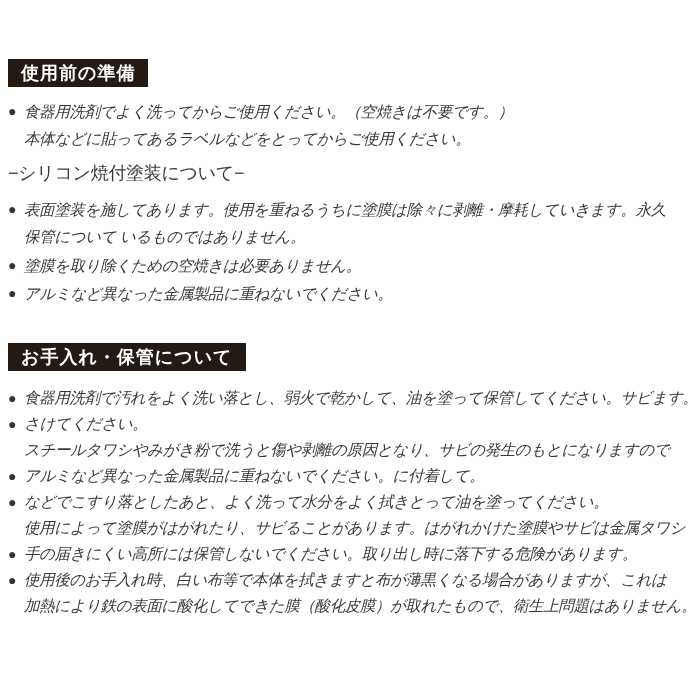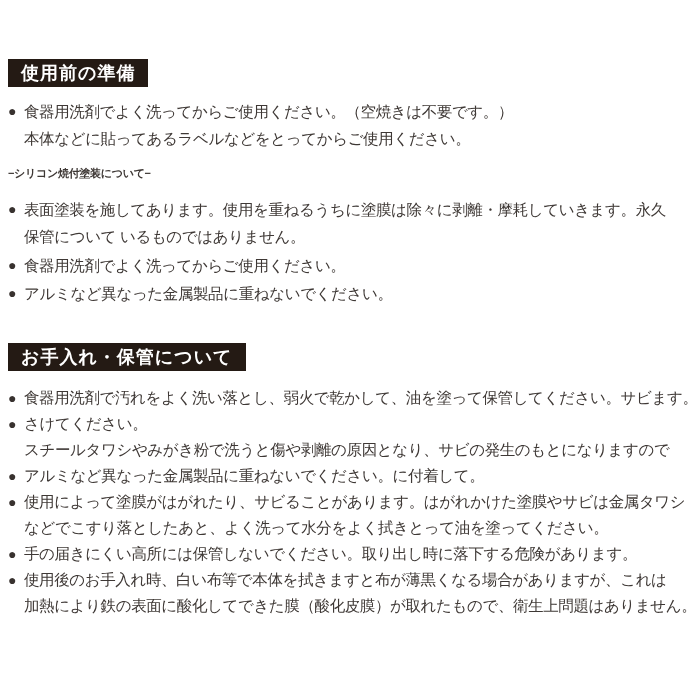--- a/index.html
+++ b/index.html
@@ -44,25 +44,26 @@
     line-height: 27px;
     color: #38322f;
   }
   .sec2 .bullet { line-height: 26px; }
   .lines { flex: 1 1 auto; min-width: 0; }
   .line {
     font-size: 15.5px;
     line-height: 27px;
     letter-spacing: -0.4px;
     white-space: nowrap;
+    font-style: italic;
   }
   .sec2 .line { line-height: 26px; }
   .subheading {
-    font-size: 11px;
-    font-weight: 700;
+    font-size: 18px;
+    font-weight: 400;
     line-height: 27px;
     margin-top: 8px;
     margin-bottom: 9px;
     letter-spacing: -0.3px;
   }
   .sec1 .item-2 { margin-top: 0; }
   .sec1 .item-3 { margin-top: 2px; }
   .sec1 .item-4 { margin-top: 1px; }
 </style>
 </head>
@@ -88,21 +89,21 @@
         <span class="bullet">●</span>
         <div class="lines">
           <div class="line">表面塗装を施してあります。使用を重ねるうちに塗膜は除々に剥離・摩耗していきます。永久</div>
           <div class="line">保管について いるものではありません。</div>
         </div>
       </div>
 
       <div class="bullet-item item-3">
         <span class="bullet">●</span>
         <div class="lines">
-          <div class="line">食器用洗剤でよく洗ってからご使用ください。</div>
+          <div class="line">塗膜を取り除くための空焼きは必要ありません。</div>
         </div>
       </div>
 
       <div class="bullet-item item-4">
         <span class="bullet">●</span>
         <div class="lines">
           <div class="line">アルミなど異なった金属製品に重ねないでください。</div>
         </div>
       </div>
     </section>
@@ -128,22 +129,22 @@
       <div class="bullet-item">
         <span class="bullet">●</span>
         <div class="lines">
           <div class="line">アルミなど異なった金属製品に重ねないでください。に付着して。</div>
         </div>
       </div>
 
       <div class="bullet-item">
         <span class="bullet">●</span>
         <div class="lines">
+          <div class="line">などでこすり落としたあと、よく洗って水分をよく拭きとって油を塗ってください。</div>
           <div class="line">使用によって塗膜がはがれたり、サビることがあります。はがれかけた塗膜やサビは金属タワシ</div>
-          <div class="line">などでこすり落としたあと、よく洗って水分をよく拭きとって油を塗ってください。</div>
         </div>
       </div>
 
       <div class="bullet-item">
         <span class="bullet">●</span>
         <div class="lines">
           <div class="line">手の届きにくい高所には保管しないでください。取り出し時に落下する危険があります。</div>
         </div>
       </div>
 

